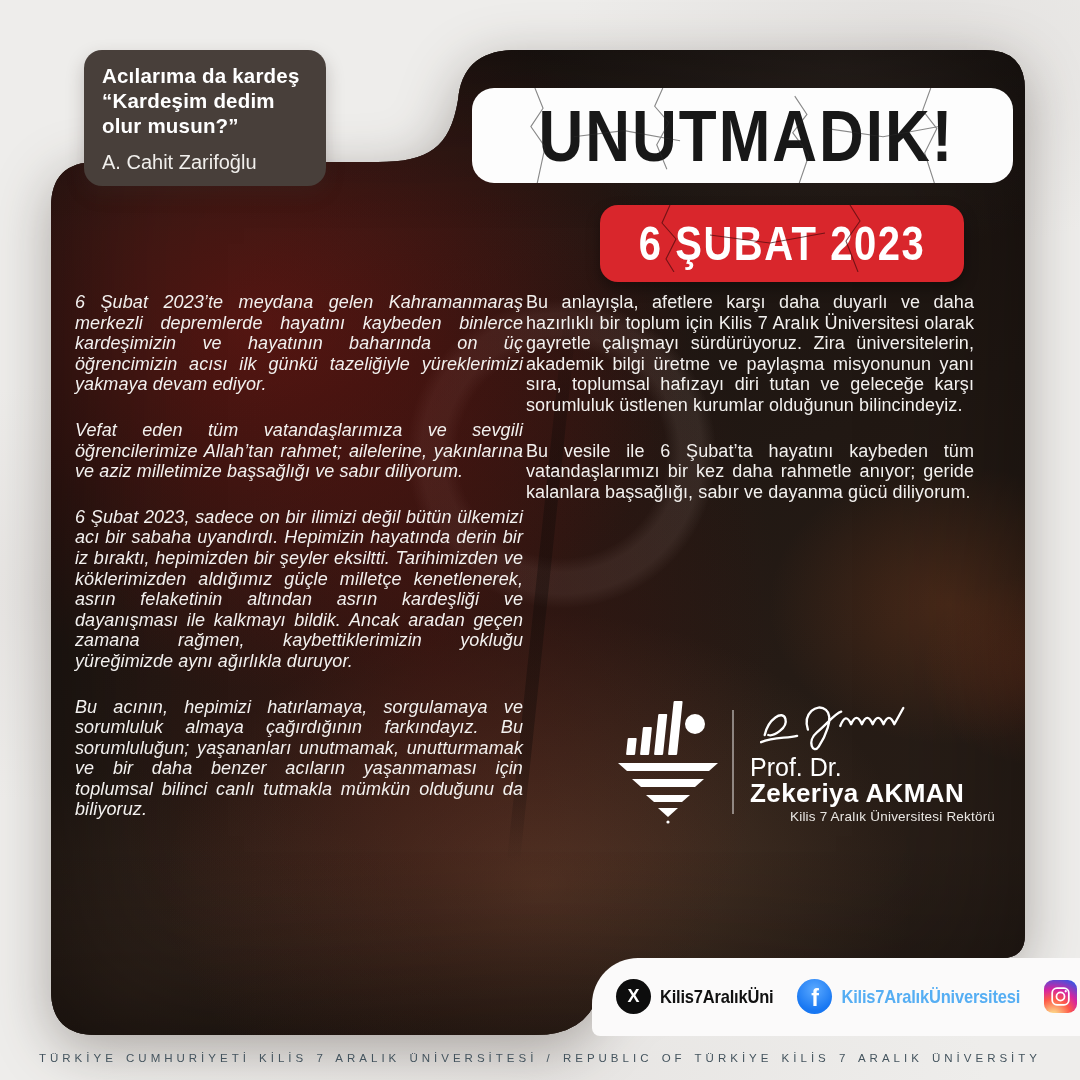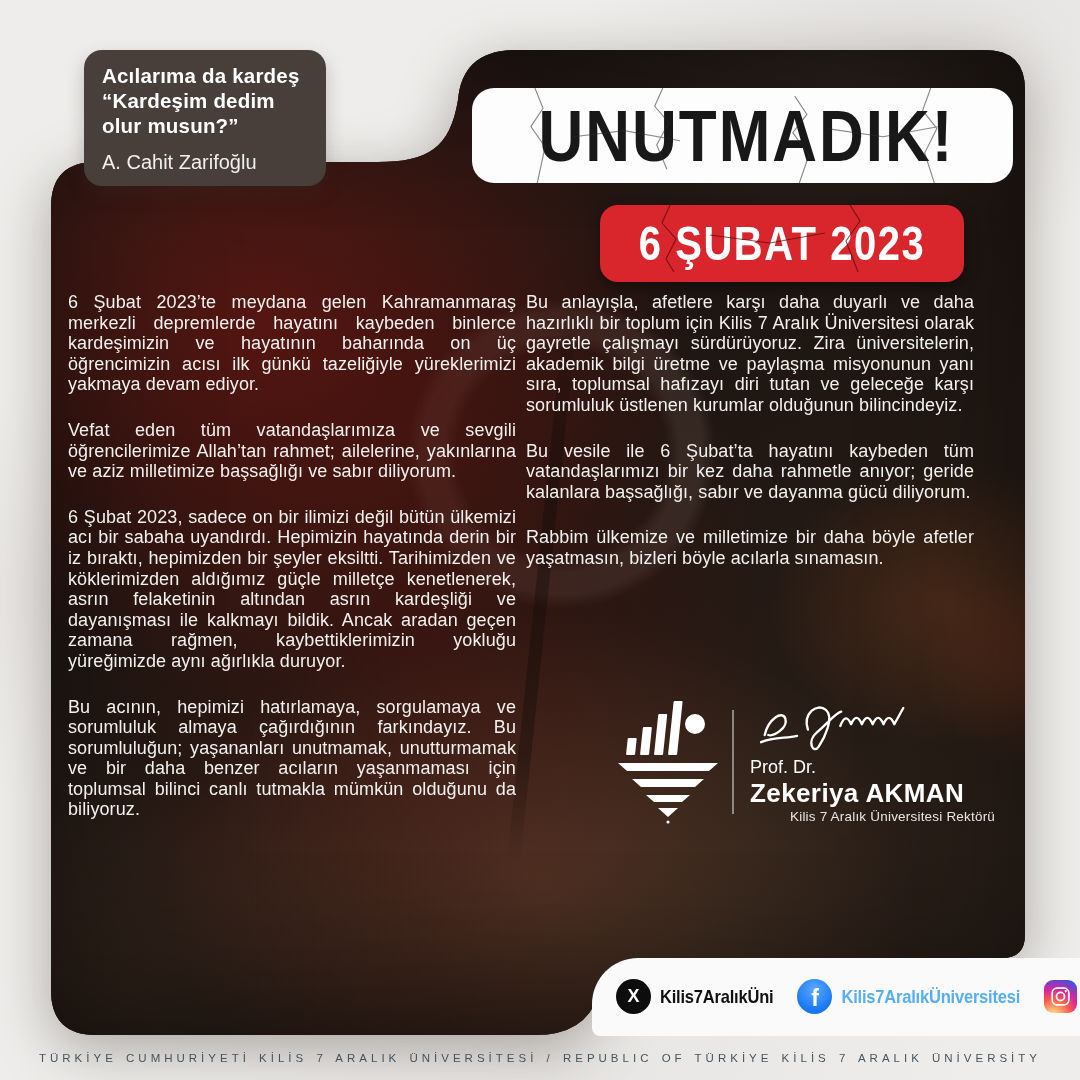--- a/index.html
+++ b/index.html
@@ -60,29 +60,29 @@
   }
   .date-text{
     color:#ffffff;font-weight:800;font-size:40px;letter-spacing:1.5px;
     transform:scaleY(1.22);white-space:nowrap;
   }
   .cracks{position:absolute;inset:0;pointer-events:none;}
   
   .col{position:absolute;width:448px;color:#f3f1ef;font-size:18px;line-height:20.6px;
        text-align:justify;letter-spacing:.1px;}
   .col p{margin:0 0 25px 0;}
-  .col-left{left:68px;top:292px;}
+  .col-left{left:75px;top:292px;font-style:italic;}
   .col-right{left:526px;top:292px;}
   
   .sig-block{position:absolute;left:618px;top:684px;width:420px;height:156px;display:flex;align-items:center;}
   .uni-logo{width:100px;height:128px;flex:0 0 auto;}
   .sig-divider{width:2px;height:104px;background:rgba(255,255,255,.45);margin:0 16px 0 14px;flex:0 0 auto;}
   .sig-right{display:flex;flex-direction:column;}
   .sig-svg{width:186px;height:54px;margin-bottom:2px;}
-  .sig-prefix{color:#ffffff;font-size:18px;font-weight:400;line-height:24px;}
+  .sig-prefix{color:#ffffff;font-size:25px;font-weight:400;line-height:24px;}
   .sig-name{color:#ffffff;font-size:26px;font-weight:700;letter-spacing:.4px;line-height:28px;}
   .sig-role{color:#eae7e3;font-size:13.5px;font-weight:400;line-height:19px;letter-spacing:.2px;margin-left:40px;}
   
   .social-strip{position:absolute;left:592px;top:958px;width:488px;height:78px;
     background:#fbfafa;border-radius:46px 0 0 8px;}
   .social-row{position:absolute;left:616px;top:966px;width:456px;height:60px;
     display:flex;align-items:center;column-gap:24px;}
   .social-item{display:flex;align-items:center;column-gap:9px;}
   .icon-circle{width:35px;height:35px;border-radius:50%;display:flex;align-items:center;justify-content:center;flex:0 0 auto;}
   .x-circle{background:#0d0d0d;}
@@ -113,21 +113,20 @@
 
       <div class="col col-left">
         <p>6 Şubat 2023’te meydana gelen Kahramanmaraş merkezli depremlerde hayatını kaybeden binlerce kardeşimizin ve hayatının baharında on üç öğrencimizin acısı ilk günkü tazeliğiyle yüreklerimizi yakmaya devam ediyor.</p>
         <p>Vefat eden tüm vatandaşlarımıza ve sevgili öğrencilerimize Allah’tan rahmet; ailelerine, yakınlarına ve aziz milletimize başsağlığı ve sabır diliyorum.</p>
         <p>6 Şubat 2023, sadece on bir ilimizi değil bütün ülkemizi acı bir sabaha uyandırdı. Hepimizin hayatında derin bir iz bıraktı, hepimizden bir şeyler eksiltti. Tarihimizden ve köklerimizden aldığımız güçle milletçe kenetlenerek, asrın felaketinin altından asrın kardeşliği ve dayanışması ile kalkmayı bildik. Ancak aradan geçen zamana rağmen, kaybettiklerimizin yokluğu yüreğimizde aynı ağırlıkla duruyor.</p>
         <p>Bu acının, hepimizi hatırlamaya, sorgulamaya ve sorumluluk almaya çağırdığının farkındayız. Bu sorumluluğun; yaşananları unutmamak, unutturmamak ve bir daha benzer acıların yaşanmaması için toplumsal bilinci canlı tutmakla mümkün olduğunu da biliyoruz.</p>
       </div>
       <div class="col col-right">
         <p>Bu anlayışla, afetlere karşı daha duyarlı ve daha hazırlıklı bir toplum için Kilis 7 Aralık Üniversitesi olarak gayretle çalışmayı sürdürüyoruz. Zira üniversitelerin, akademik bilgi üretme ve paylaşma misyonunun yanı sıra, toplumsal hafızayı diri tutan ve geleceğe karşı sorumluluk üstlenen kurumlar olduğunun bilincindeyiz.</p>
         <p>Bu vesile ile 6 Şubat’ta hayatını kaybeden tüm vatandaşlarımızı bir kez daha rahmetle anıyor; geride kalanlara başsağlığı, sabır ve dayanma gücü diliyorum.</p>
-        <p>Rabbim ülkemize ve milletimize bir daha böyle afetler yaşatmasın, bizleri böyle acılarla sınamasın.</p>
       </div>
 
       <div class="sig-block">
         <svg class="uni-logo" viewBox="0 0 100 128" fill="#ffffff">
           <g transform="translate(6,0) skewX(-6)">
             <rect x="8" y="40" width="9" height="17" rx="1"></rect>
             <rect x="22" y="29" width="9" height="28" rx="1"></rect>
             <rect x="36" y="16" width="9" height="41" rx="1"></rect>
             <rect x="50" y="3" width="9" height="54" rx="1"></rect>
           </g>

